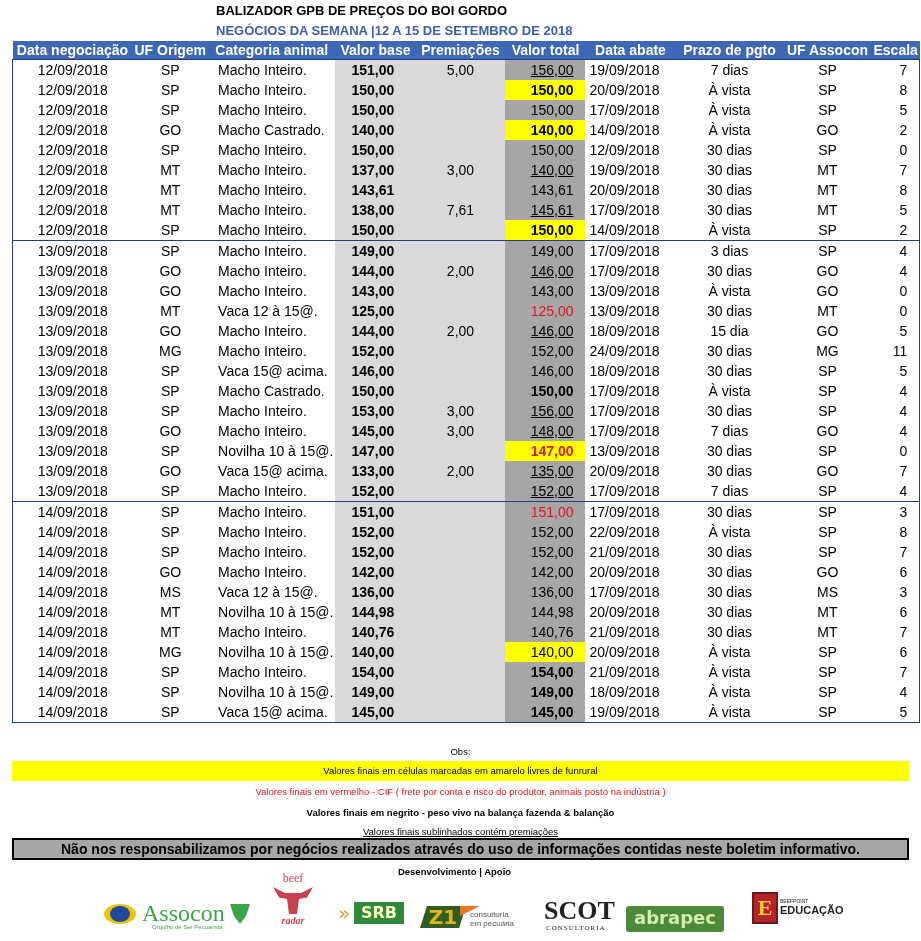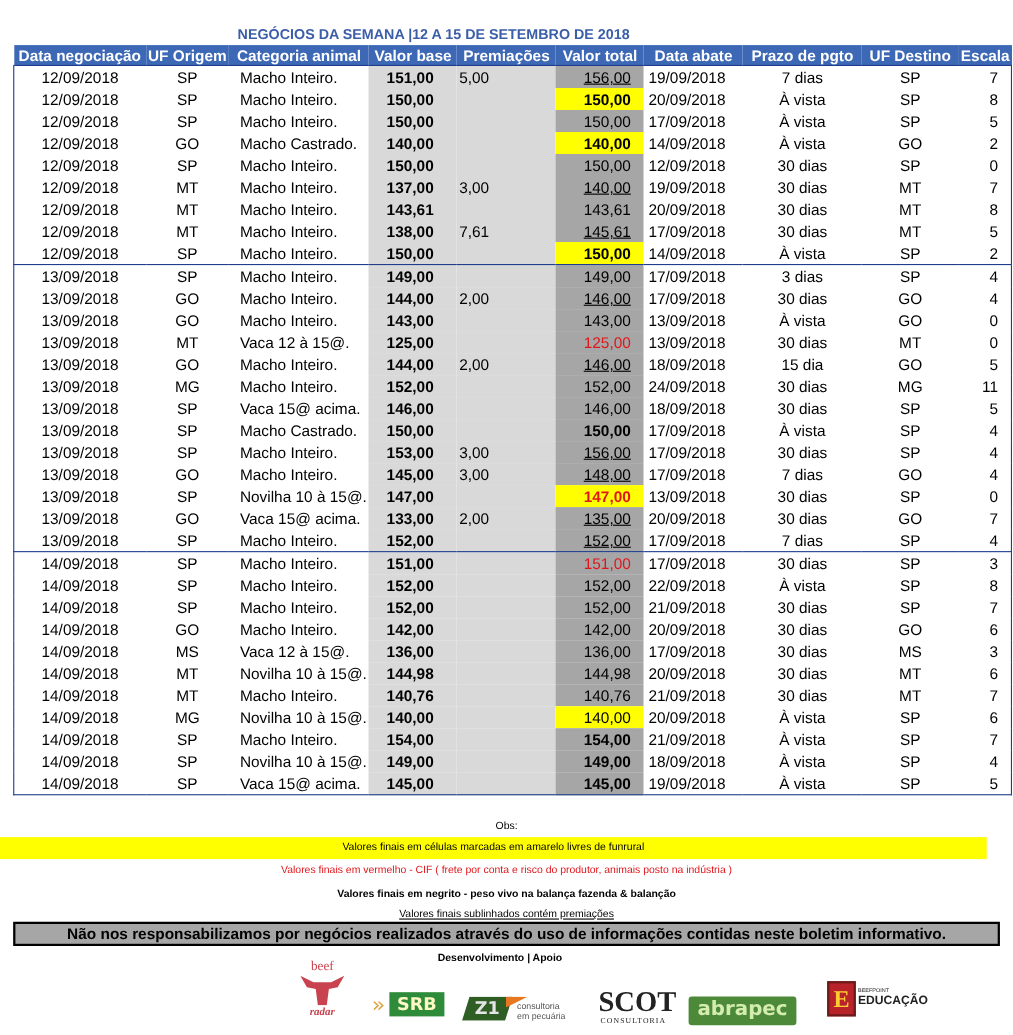--- a/index.html
+++ b/index.html
@@ -24,34 +24,34 @@
   table.grid td { height:20px; padding:0 2px; white-space:nowrap; line-height:20px; }
   table.grid tbody { border:1.5px solid #1f3d8a;padding-left:42px; }
   table.grid tbody tr td:first-child { border-left:1.5px solid #1f3d8a; }
   table.grid tbody tr td:last-child { border-right:1.5px solid #1f3d8a; }
   tr.group-end td { border-bottom:1.5px solid #1f3d8a; }
 
   .c-date { text-align:center; }
   .c-uf { text-align:center; }
   .c-cat { text-align:left; padding-left:10px !important; }
   .c-base { background:#d9d9d9; font-weight:bold; text-align:left; padding-left:16px !important; }
-  .c-prem { background:#d9d9d9; text-align:left; }
+  .c-prem { background:#d9d9d9; text-align:center; }
   .c-total { background:#a6a6a6; text-align:right; padding-right:12px !important; }
   .c-total.yellow { background:#ffff00; }
   .c-total.bold { font-weight:bold; }
   .c-total.under span { text-decoration:underline; }
   .c-total.red { color:#e0161b; }
   .c-abate { text-align:left; padding-left:4px !important;margin-left:36px; }
   .c-prazo { text-align:center; }
   .c-dest { text-align:center; }
   .c-esc { text-align:right; padding-right:12px !important; }
 
   .obs { position:absolute; left:0; width:921px; text-align:center; font-size:9.5px; }
   .obs-title { top:746px; font-weight:normal; }
-  .obs-yellow { top:761px; left:0; width:897px; height:20px; line-height:20px; background:#ffff00; }
+  .obs-yellow { top:761px; left:12px; width:897px; height:20px; line-height:20px; background:#ffff00; }
   .obs-red { top:786px; color:#e0161b; }
   .obs-bold { top:807px; font-weight:bold; }
   .obs-under { top:826px; text-decoration:underline; }
   .disclaimer { position:absolute; left:12px; top:838px; width:893px; height:18px;
                 border:2px solid #000; background:#a6a6a6; text-align:center;
                 font-size:14px; font-weight:bold; line-height:18px; }
   .support-title { position:absolute; left:0; width:921px; top:866px; text-align:center;
                    font-size:9.5px; font-weight:bold; padding-left:0; }
   .support-title span { position:relative; left:-6px; }
 
@@ -73,22 +73,22 @@
                     clip-path:polygon(0 10%,30% 30%,70% 30%,100% 10%,85% 45%,65% 50%,60% 100%,40% 100%,35% 50%,15% 45%); }
   .lg-beef .b { font-size:10px; font-weight:bold; line-height:14px;font-style:italic; }
   .lg-srb { left:338px; top:32px; width:70px; height:30px; }
   .lg-srb .chev { position:absolute; left:0; top:0; color:#d9a441; font-size:20px; line-height:22px;
                   font-family:"DejaVu Sans", sans-serif; }
   .lg-srb .box { position:absolute; left:16px; top:0; width:50px; height:22px; background:#2e8b3a;
                  color:#fef9c3; font-weight:bold; font-size:16px; text-align:center; line-height:22px;
                  font-family:"DejaVu Sans", sans-serif; }
   .lg-z1 { left:420px; top:36px; width:100px; height:24px; }
   .lg-z1 .z { position:absolute; left:0; top:0; width:46px; height:22px; background:#2f5e24;
-              clip-path:polygon(15% 0,100% 0,85% 100%,0 100%); color:#e5e5e5; font-weight:bold;
-              font-family:"DejaVu Sans", sans-serif; font-size:16px; text-align:center; line-height:22px; }
+              clip-path:polygon(15% 0,100% 0,85% 100%,0 100%); color:#eab308; font-weight:bold;
+              font-family:"DejaVu Sans", sans-serif; font-size:20px; text-align:center; line-height:22px; }
   .lg-z1 .orange { position:absolute; left:40px; top:0; width:20px; height:10px; background:#e87722;
                    clip-path:polygon(0 0,100% 0,0 100%); }
   .lg-z1 .txt { position:absolute; left:50px; top:4px; font-size:8px; color:#555; line-height:9px;
                 font-family:"Liberation Sans", sans-serif; }
   .lg-scot { left:530px; top:26px; width:80px; height:36px; }
   .lg-scot .s { position:absolute; left:14px; top:0; font-size:26px; font-weight:bold; color:#222; }
   .lg-scot .c { position:absolute; left:16px; top:28px; font-size:7px; color:#222; letter-spacing:1px; }
   .lg-abrapec { left:626px; top:36px; width:98px; height:26px; background:#4c8a3a; border-radius:3px;
                 color:#d4ecb0; font-size:18px; font-weight:bold; text-align:center; line-height:24px;
                 font-family:"DejaVu Sans", sans-serif; }
@@ -98,20 +98,21 @@
                text-align:center; line-height:28px; }
   .lg-edu .bp { position:absolute; left:34px; top:10px; font-size:5px; color:#222;
                 font-family:"Liberation Sans", sans-serif; }
   .lg-edu .ed { position:absolute; left:34px; top:16px; font-size:11px; font-weight:bold; color:#222;
                 font-family:"Liberation Sans", sans-serif; }
 </style>
 </head>
 <body>
 
 <div class="header">
+  <div class="title1">BALIZADOR GPB DE PREÇOS DO BOI GORDO</div>
   <div class="title2">NEGÓCIOS DA SEMANA |12 A 15 DE SETEMBRO DE 2018</div>
 </div>
 
 <table class="grid">
   <colgroup>
     <col style="width:120px">
       <col style="width:74px">
       <col style="width:126px">
       <col style="width:80px">
       <col style="width:90px">
@@ -124,21 +125,21 @@
   <thead>
     <tr id="head-row">
         <th>Data negociação</th>
         <th>UF Origem</th>
         <th>Categoria animal</th>
         <th>Valor base</th>
         <th>Premiações</th>
         <th>Valor total</th>
         <th>Data abate</th>
         <th>Prazo de pgto</th>
-        <th>UF Destino</th>
+        <th>UF Assocon</th>
         <th>Escala</th>
       </tr>
   </thead>
   <tbody id="table-body">
       <tr>
         <td class="c-date">12/09/2018</td>
         <td class="c-uf">SP</td>
         <td class="c-cat">Macho Inteiro.</td>
         <td class="c-base">151,00</td>
         <td class="c-prem">5,00</td>
@@ -539,20 +540,26 @@
 <div class="obs obs-yellow">Valores finais em células marcadas em amarelo livres de funrural</div>
 <div class="obs obs-red">Valores finais em vermelho - CIF ( frete por conta e risco do produtor, animais posto na indústria )</div>
 <div class="obs obs-bold">Valores finais em negrito - peso vivo na balança fazenda &amp; balanção</div>
 <div class="obs obs-under">Valores finais sublinhados contém premiações</div>
 
 <div class="disclaimer">Não nos responsabilizamos por negócios realizados através do uso de informações contidas neste boletim informativo.</div>
 
 <div class="support-title"><span>Desenvolvimento | Apoio</span></div>
 
 <div class="logos">
+  <div class="lg lg-assocon">
+    <div class="circle"></div>
+    <div class="name">Assocon</div>
+    <div class="tag">Orgulho de Ser Pecuarista</div>
+    <div class="head"></div>
+  </div>
   <div class="lg lg-beef">
     <div class="t">beef</div>
     <div class="skull"></div>
     <div class="b">radar</div>
   </div>
   <div class="lg lg-srb">
     <div class="chev">»</div>
     <div class="box">SRB</div>
   </div>
   <div class="lg lg-z1">

